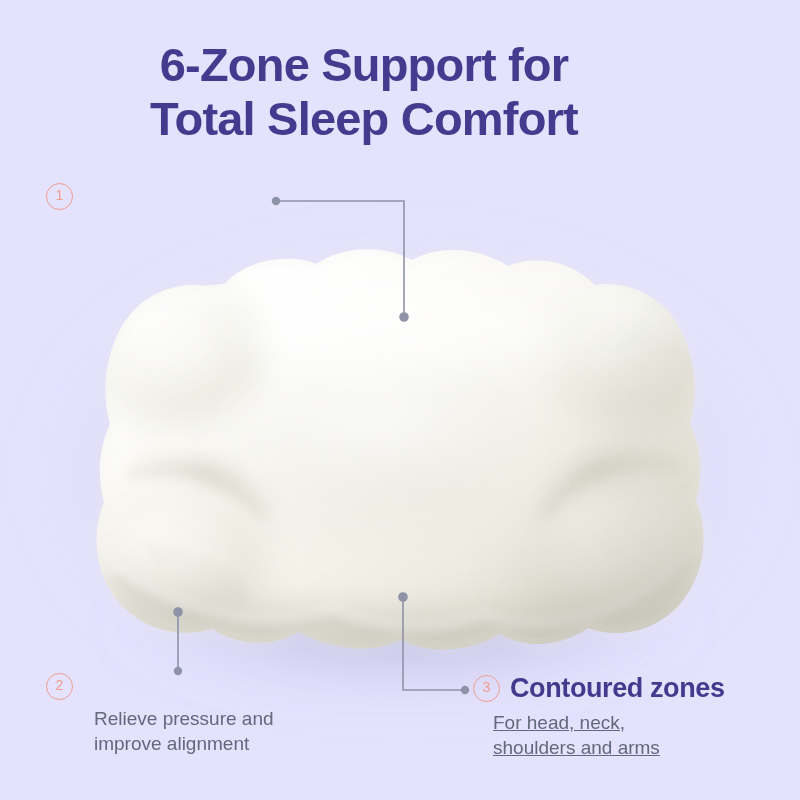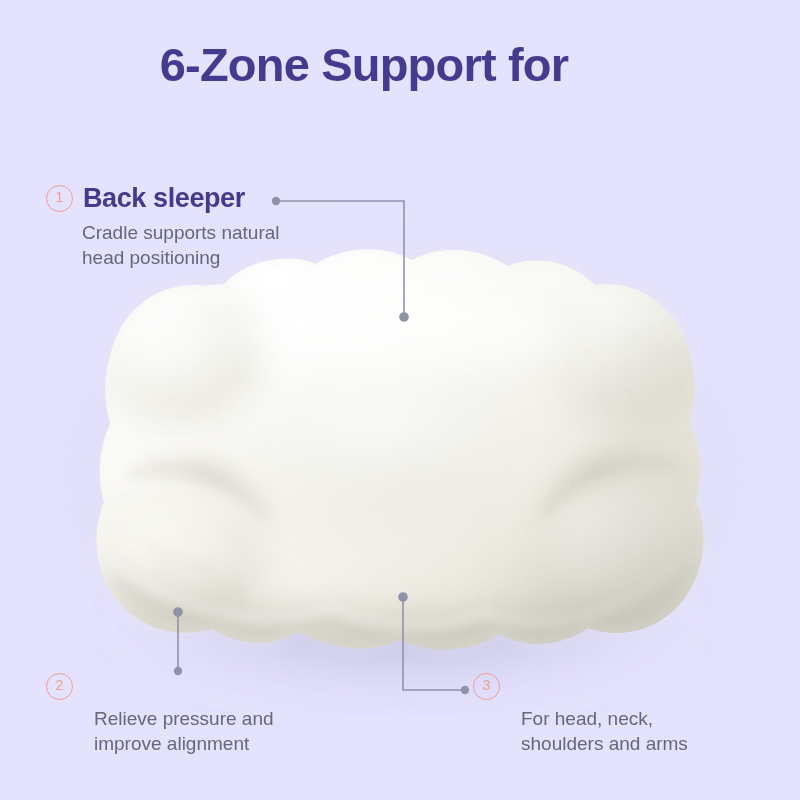--- a/index.html
+++ b/index.html
@@ -105,21 +105,21 @@
     white-space: pre-line;
   }
 
   #callout-1 { left: 46px; top: 183px; }
   #callout-1 .callout-desc { margin-left: 36px; }
 
   #callout-2 { left: 46px; top: 673px; }
   #callout-2 .callout-desc { margin-left: 48px; }
 
   #callout-3 { left: 473px; top: 673px; }
-  #callout-3 .callout-desc { margin-left: 48px; }
+  #callout-3 .callout-desc { margin-left: 20px; text-decoration: underline; }
 </style>
 </head>
 <body>
 
 <div id="infographic">
 
   <div class="pillow-stage">
     <svg viewBox="0 0 800 800" xmlns="http://www.w3.org/2000/svg" aria-hidden="true">
       <defs>
 
@@ -356,40 +356,39 @@
       <g>
         <path d="M 403 598 L 403 690 L 464 690" fill="none"></path>
         <circle cx="403" cy="597" r="4"></circle>
         <circle cx="465" cy="690" r="3.4"></circle>
       </g>
     </g>
   </svg>
 
   <div class="title-block">
     <span class="title-line">6-Zone Support for</span>
+    <span class="title-line">Total Sleep Comfort</span>
   </div>
 
   <div class="callout" id="callout-1">
     <div class="callout-head">
       <span class="num-badge">1</span>
-      <span class="callout-title">Back sleeper</span>
     </div>
-    <div class="callout-desc">Cradle supports natural
-head positioning</div>
   </div>
 
   <div class="callout" id="callout-2">
     <div class="callout-head">
       <span class="num-badge">2</span>
     </div>
     <div class="callout-desc">Relieve pressure and
 improve alignment</div>
   </div>
 
   <div class="callout" id="callout-3">
     <div class="callout-head">
       <span class="num-badge">3</span>
+      <span class="callout-title">Contoured zones</span>
     </div>
     <div class="callout-desc">For head, neck,
 shoulders and arms</div>
   </div>
 
 </div>
 
 </body></html>

